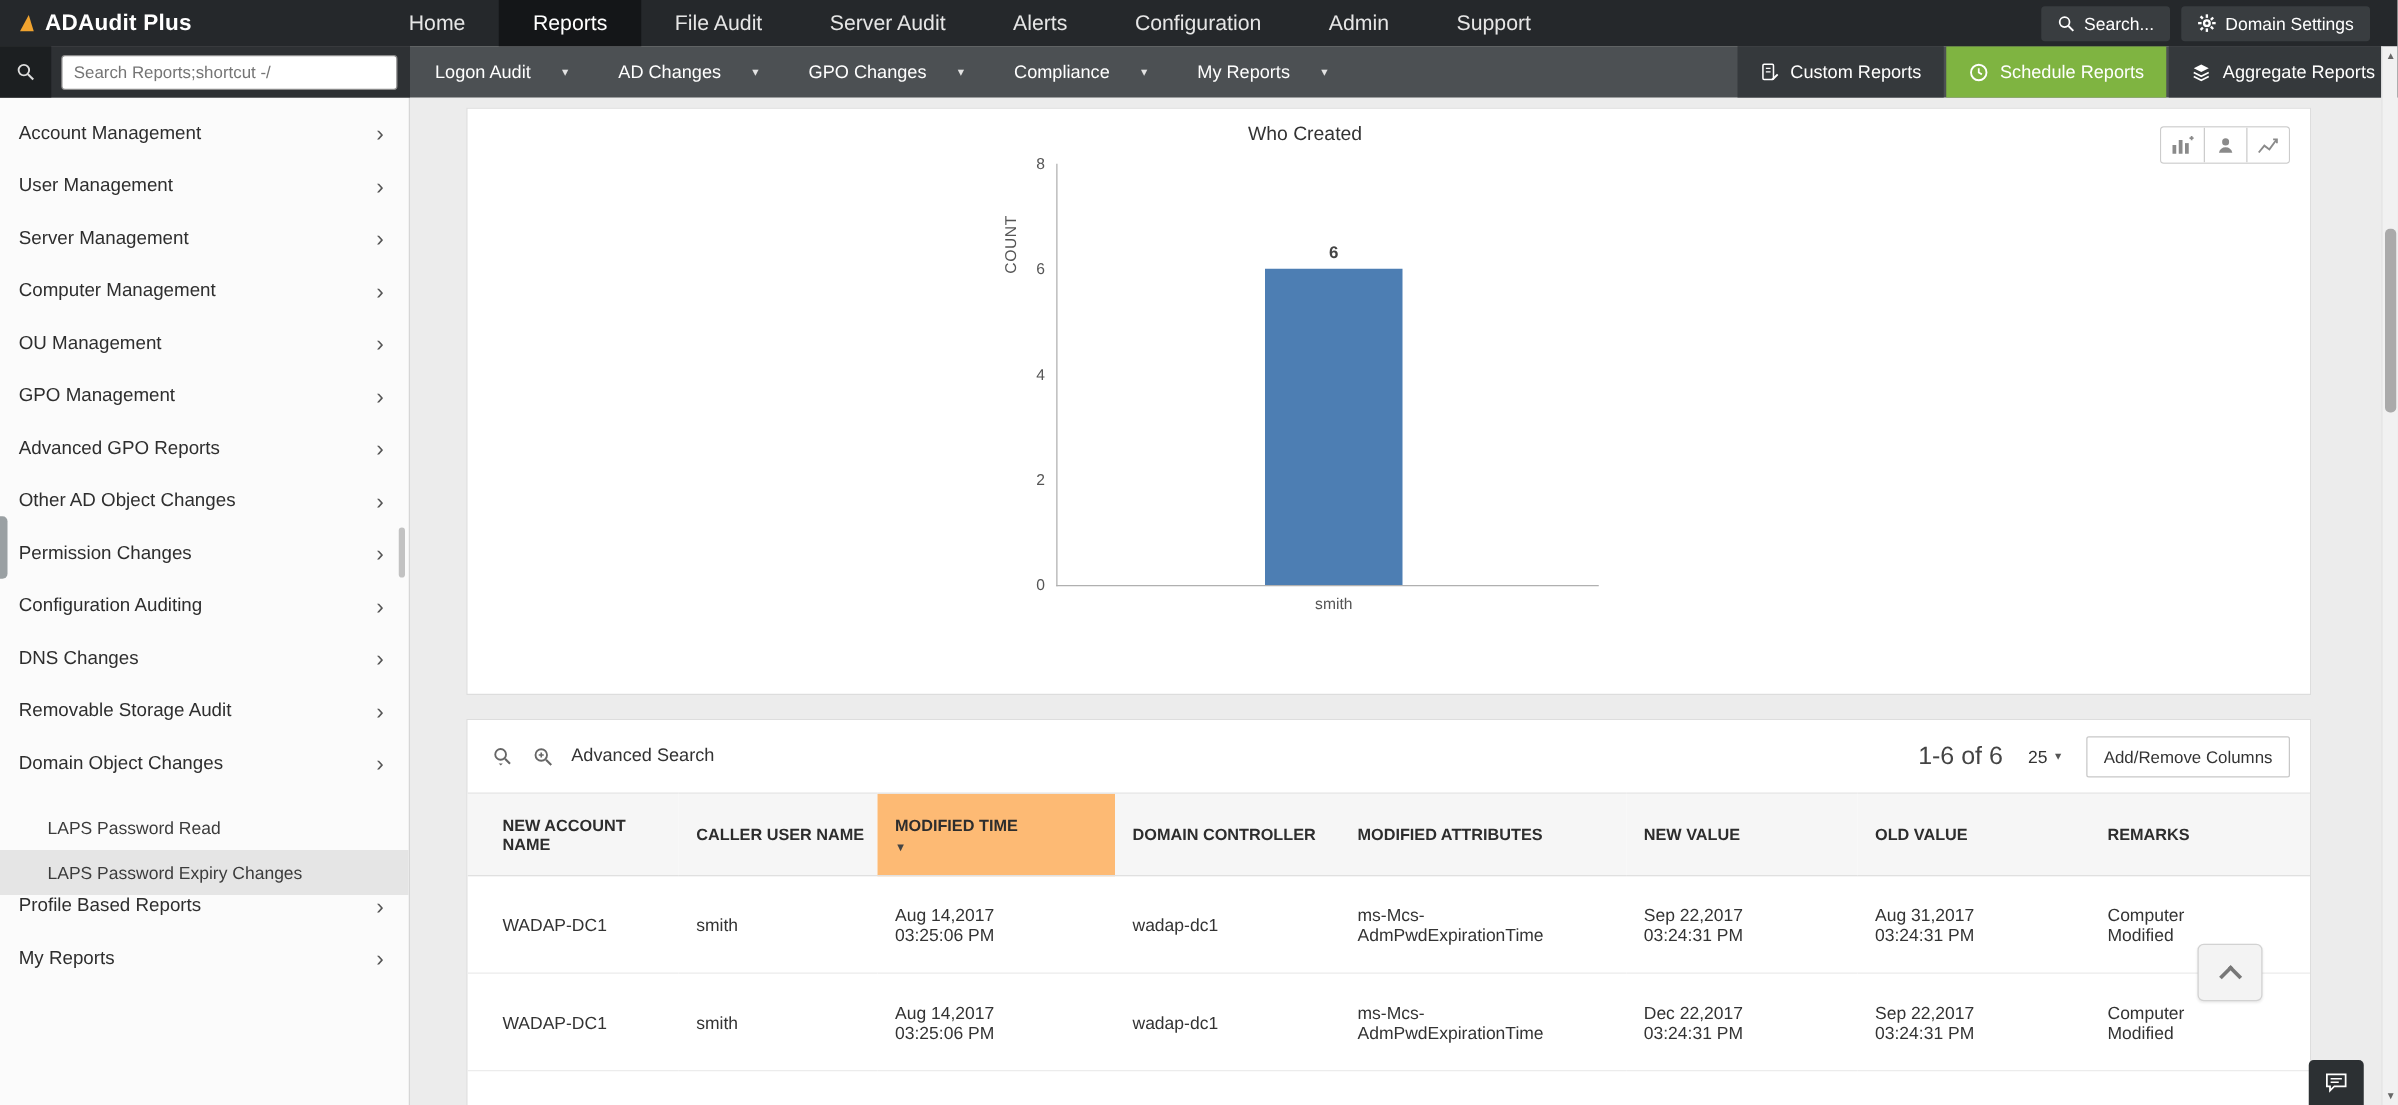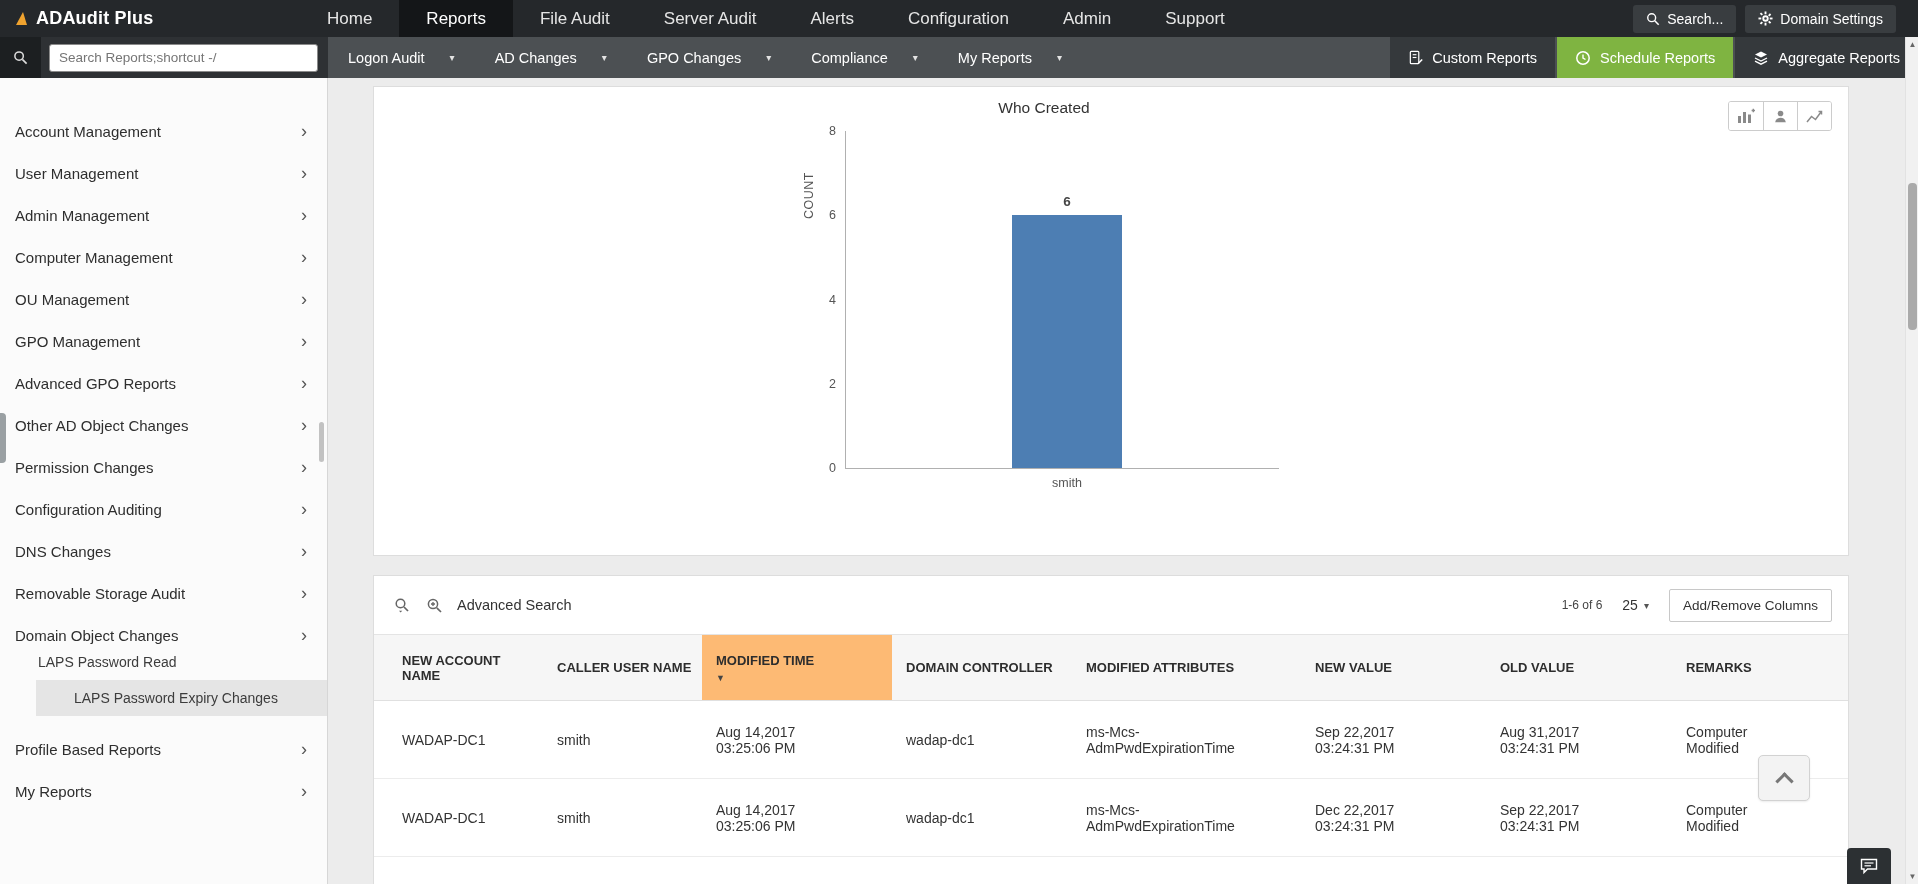--- a/index.html
+++ b/index.html
@@ -68,33 +68,33 @@
   .action-btn.dark { background: #35393c; }
   .action-btn.green { background: #7fb441; }
 
   
   .sidebar {
     position: absolute; top: 78px; left: 0; bottom: 0; width: 328px;
     background: #fbfbfb; border-right: 1px solid #d6d6d6;
     padding-top: 20px; overflow: hidden; z-index: 10;
   }
   .side-item {
-    height: 42px; display: flex; align-items: flex-end;
+    height: 42px; display: flex; align-items: flex-start;
     padding: 0 20px 0 15px; font-size: 15px; color: #2e2e2e; cursor: pointer;
   }
   .side-item .chev {
     margin-left: auto; color: #555; font-size: 18px; line-height: 1;
     display: inline-block;
   }
   .chev.down { transform: rotate(90deg); }
   .side-sub {
     height: 36px; display: flex; align-items: center;
     padding-left: 38px; font-size: 14px; color: #3c3c3c; cursor: pointer;
   }
-  .side-sub.selected { background: #e5e5e5; margin-left: 36px; }
+  .side-sub.selected { background: #e5e5e5; }
   .side-handle {
     position: absolute; left: 0; top: 335px; width: 6px; height: 50px;
     background: #9aa0a3; border-radius: 0 4px 4px 0;
   }
   .side-scroll {
     position: absolute; right: 3px; top: 344px; width: 5px; height: 40px;
     background: #c2c2c2; border-radius: 3px;
   }
 
   
@@ -142,21 +142,21 @@
     border-left: 1px solid #ccc; cursor: pointer; background: #fff;
   }
   .ctool:first-child { border-left: none; }
 
   
   .tp-toolbar { height: 58px; display: flex; align-items: center; padding: 0 16px 0 20px; }
   .tp-icons { display: flex; gap: 16px; align-items: center; margin-right: 14px; }
   .tp-icons .ticon { cursor: pointer; display: flex; align-items: center; }
   .adv-label { font-size: 14.5px; color: #333; cursor: pointer; }
   .tp-right { margin-left: auto; display: flex; align-items: center; gap: 20px; }
-  .page-info { font-size: 12px; color: #444; }
+  .page-info { font-size: 20px; color: #444; }
   .page-size { font-size: 14px; color: #333; display: flex; gap: 6px; align-items: center; cursor: pointer; }
   .addrem {
     border: 1px solid #c8c8c8; background: #fff; padding: 8px 13px;
     font-size: 13.5px; color: #333; border-radius: 2px; cursor: pointer;
     font-family: inherit;
   }
   table { width: 100%; border-collapse: collapse; table-layout: fixed; }
   thead th {
     background: #f6f6f6; border-top: 1px solid #e4e4e4; border-bottom: 1px solid #e0e0e0;
     font-size: 13px; color: #2d2d2d; text-align: left; font-weight: bold;
@@ -312,21 +312,21 @@
   <div id="sidebar-items">
       <div class="side-item">
         <span>Account Management</span>
         <span class="chev">›</span>
       </div>
       <div class="side-item">
         <span>User Management</span>
         <span class="chev">›</span>
       </div>
       <div class="side-item">
-        <span>Admin Management</span>
+        <span>Server Management</span>
         <span class="chev">›</span>
       </div>
       <div class="side-item">
         <span>Computer Management</span>
         <span class="chev">›</span>
       </div>
       <div class="side-item">
         <span>OU Management</span>
         <span class="chev">›</span>
       </div>

